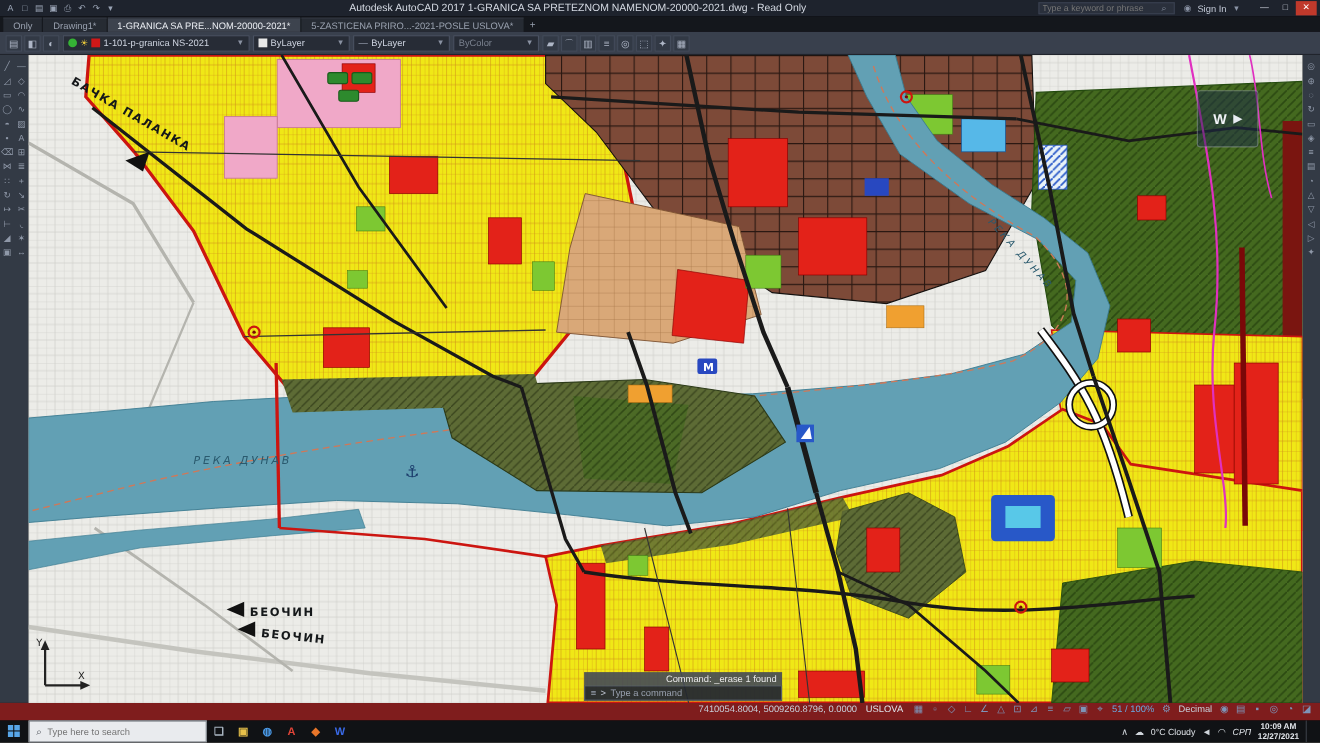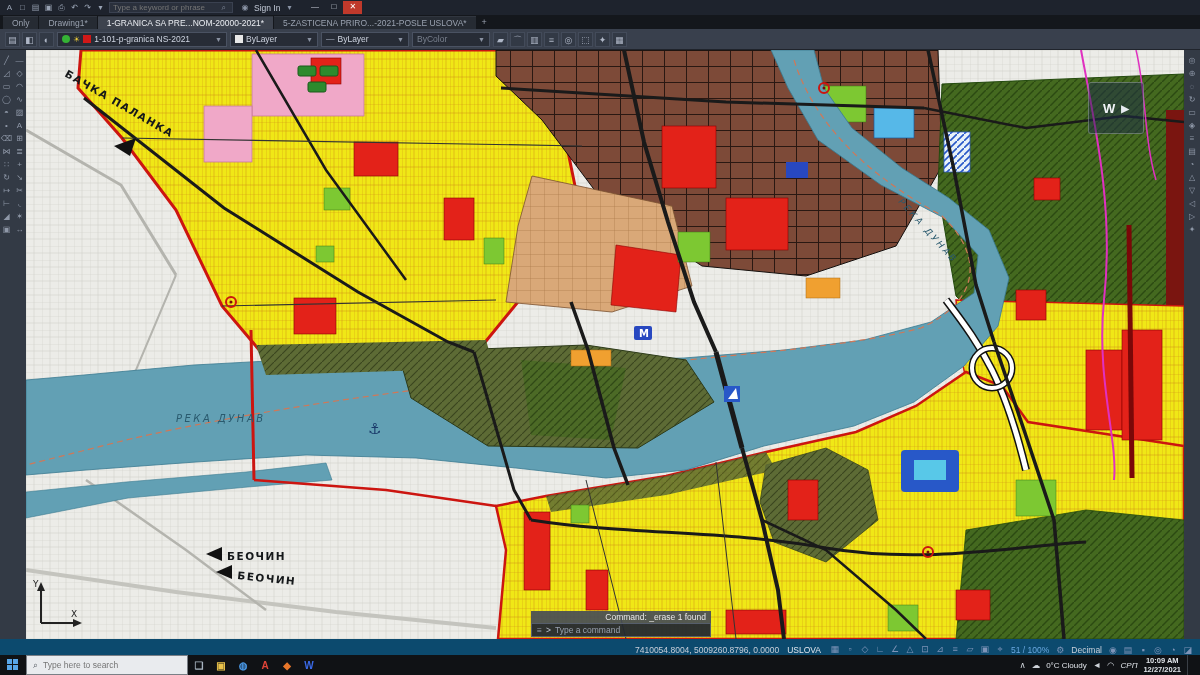--- a/index.html
+++ b/index.html
@@ -64,21 +64,21 @@
 
   .ucs { position:absolute; left:5px; bottom:6px; }
 
   .cmdline { position:absolute; left:505px; bottom:2px; width:180px; font-size:8.5px; }
   .cmd-history { background:rgba(70,76,86,0.92); color:#e9e9e9; padding:1px 5px;text-align:right; }
   .cmd-input { background:rgba(36,40,48,0.95); color:#98a0ae; padding:1px 5px;
     display:flex; gap:4px; align-items:center; border:1px solid #565e6c; }
   .cmd-input .pr { color:#c0c6d2; }
 
   
-  .statusbar { height:16px; background:#0c4a6e; display:flex; align-items:flex-end;
+  .statusbar { height:16px; background:#7f1d1d; display:flex; align-items:flex-start;
     justify-content:flex-end; gap:5px; padding:0 6px; font-size:8.5px;
     color:#b8c0cd; flex:0 0 16px; }
   .sb-coords { color:#c8cfda; }
   .sb-model { color:#dfe4ec; padding:0 3px; }
   .sb-icon { color:#7e94b8; width:12px; text-align:center; font-size:9px; }
   .sb-scale { color:#6aa8e0; }
   .sb-units { color:#c8cfda; }
 
   
   .taskbar { height:20px; background:#101215; display:flex; align-items:center;
@@ -108,20 +108,21 @@
 
     <div class="qa-icon">A</div>
         <div class="qa-icon">□</div>
         <div class="qa-icon">▤</div>
         <div class="qa-icon">▣</div>
         <div class="qa-icon">⎙</div>
         <div class="qa-icon">↶</div>
         <div class="qa-icon">↷</div>
         <div class="qa-icon">▾</div>
       </div>
+    <div class="tb-title">Autodesk AutoCAD 2017    1-GRANICA SA PRETEZNOM NAMENOM-20000-2021.dwg - Read Only</div>
     <div class="tb-search">
       <input placeholder="Type a keyword or phrase" style="">
       <span class="tb-ico">⌕</span>
     </div>
     <div class="tb-signin">
       <span class="tb-ico">◉</span>
       <span>Sign In</span>
       <span class="tb-ico">▾</span>
     </div>
     <div class="win-btns">

